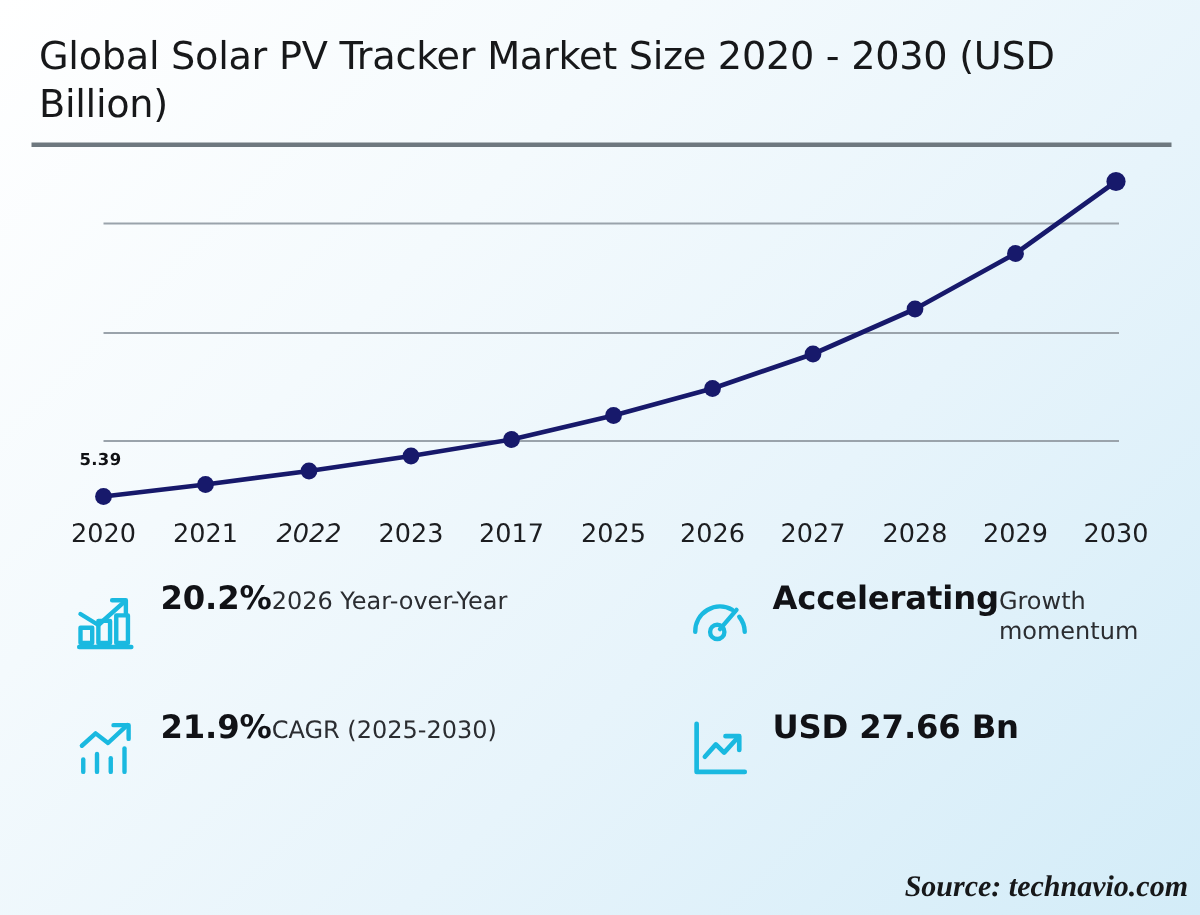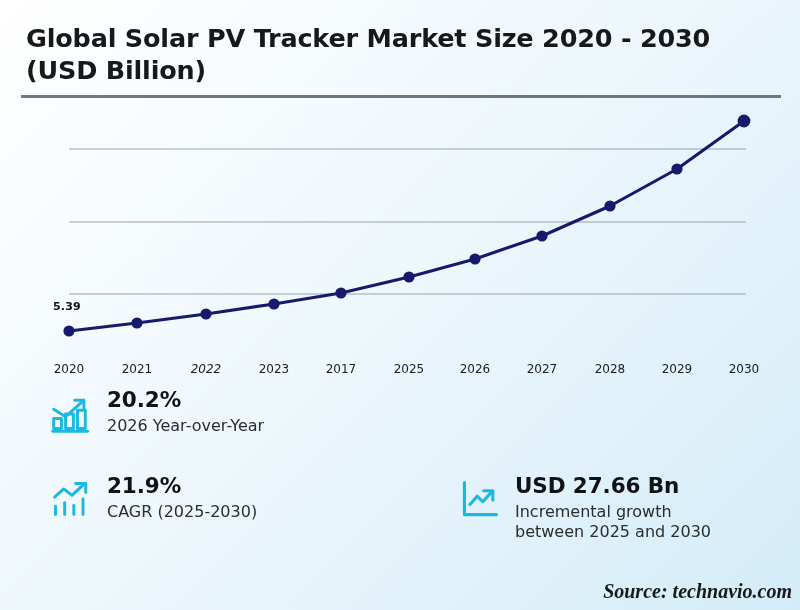--- a/index.html
+++ b/index.html
@@ -7,49 +7,49 @@
     width:800px;height:610px;overflow:hidden;
     font-family:"DejaVu Sans","Liberation Sans",sans-serif;
     background:linear-gradient(135deg,#ffffff 0%,#f4fafd 32%,#e7f4fb 62%,#d3ecf8 100%);
     position:relative;
   }
   .page{position:absolute;inset:0;}
 
   
   .title{
     position:absolute;left:26px;top:22px;width:720px;
-    font-size:25.5px;font-weight:bold;color:#17181a;
+    font-size:25.5px;font-weight:normal;color:#17181a;
     line-height:1.27;letter-spacing:-0.2px;
   }
   .divider{
     position:absolute;left:21px;top:95px;width:760px;height:3px;
     background:#6e787f;
   }
 
   
   .chart{position:absolute;left:0;top:104px;width:800px;height:262px;}
   .chart svg{display:block;}
 
   .pt-label{
     position:absolute;font-size:11px;font-weight:bold;color:#101114;
     letter-spacing:0.2px;
   }
 
   
   .xaxis{position:absolute;left:0;top:346px;width:800px;height:26px;}
   .xtick{
-    position:absolute;top:16px;width:80px;margin-left:-40px;
-    text-align:center;font-size:12px;color:#1c1d20;
+    position:absolute;top:0;width:80px;margin-left:-40px;
+    text-align:center;font-size:17px;color:#1c1d20;
   }
 
   
   .stats{position:absolute;left:0;top:382px;width:800px;height:180px;}
   .stat{position:absolute;display:flex;align-items:flex-start;gap:13px;}
   .stat .ico{flex:0 0 auto;width:44px;height:44px;margin-top:3px;}
-  .stat .txt{display:flex;flex-direction:column;}
+  .stat .txt{display:flex;flex-direction:row;}
   .stat .big{
     font-size:21.5px;font-weight:bold;color:#111216;line-height:1.14;
     letter-spacing:-0.1px;white-space:nowrap;
   }
   .stat .sub{
     font-size:16px;color:#2b2d31;line-height:1.26;margin-top:3px;
     white-space:pre-line;
   }
 
   .s1{left:50px;top:6px;}
@@ -139,33 +139,45 @@
           <path d="M26 31 L26 41"></path>
           <path d="M36 24 L36 41"></path>
         </svg>
       </span>
       <span class="txt">
         <span class="big">21.9%</span>
         <span class="sub">CAGR (2025-2030)</span>
       </span>
     </div>
 
+    <div class="stat s3">
+      <span class="ico">
+        <svg viewBox="0 0 48 48" width="44" height="44" fill="none" stroke="#1ab9e0" stroke-width="3.2" stroke-linecap="round" stroke-linejoin="round">
+          <path d="M6 33 A18 18 0 0 1 33 17"></path>
+          <path d="M42 33 A18 18 0 0 0 38 22"></path>
+          <path d="M24 31 L36 17"></path>
+          <circle cx="22" cy="33" r="5.2"></circle>
+        </svg>
+      </span>
+      <span class="txt">
+        <span class="big">Accelerating</span>
+        <span class="sub">Growth momentum</span>
+      </span>
+    </div>
 
     <div class="stat s4">
       <span class="ico">
         <svg viewBox="0 0 48 48" width="44" height="44" fill="none" stroke="#1ab9e0" stroke-width="3.4" stroke-linecap="round" stroke-linejoin="round">
           <path d="M7 6 L7 41 L42 41"></path>
           <path d="M13 30 L21 21 L27 27 L37 16"></path>
           <path d="M28 15 L38 15 L38 25"></path>
         </svg>
       </span>
       <span class="txt">
         <span class="big">USD 27.66 Bn</span>
-        <span class="sub">Incremental growth
-between 2025 and 2030</span>
       </span>
     </div>
 
   </div>
 
   <div class="source">Source: technavio.com</div>
 
 </div>
 
 </body></html>

